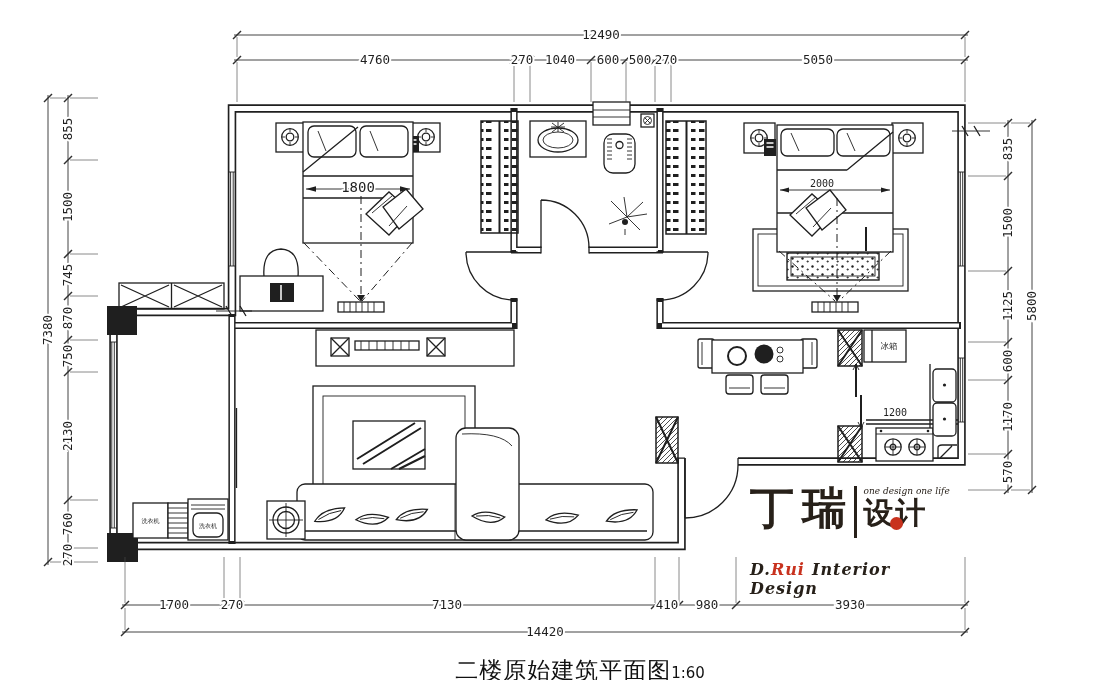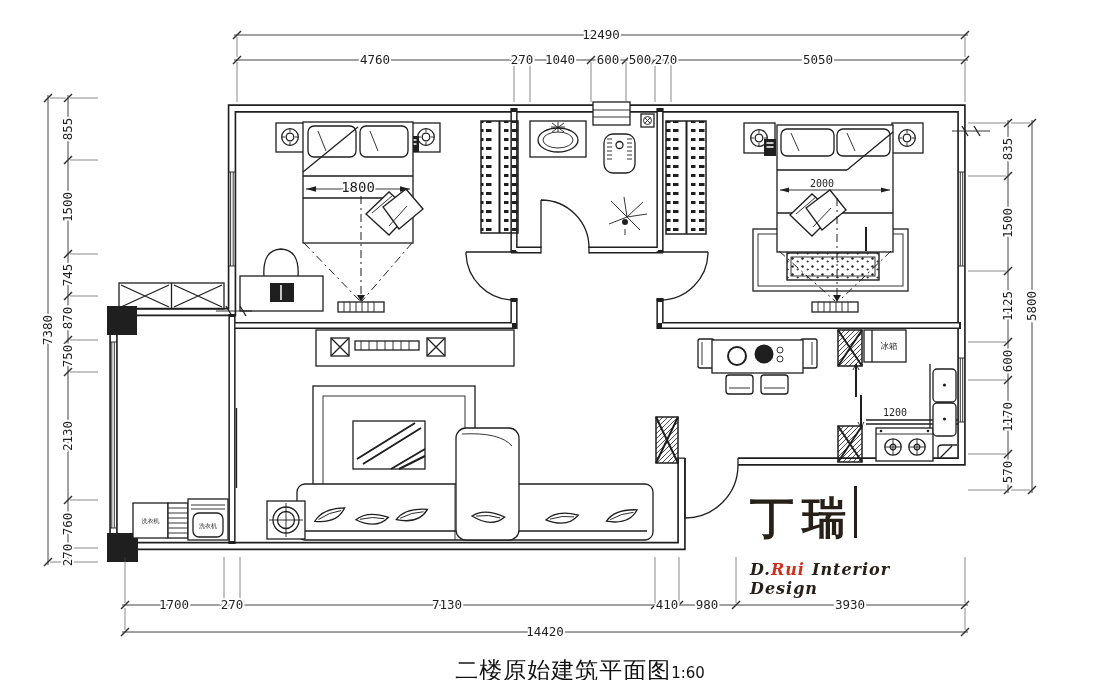--- a/index.html
+++ b/index.html
@@ -29,21 +29,21 @@
       paint-order:stroke;stroke:#fff;stroke-width:4px;}
   .lbl{font:14px "DejaVu Sans Mono",monospace;text-anchor:middle;
       paint-order:stroke;stroke:#fff;stroke-width:3px;}
   .lbl-s{font:10px "DejaVu Sans Mono",monospace;text-anchor:middle;
       paint-order:stroke;stroke:#fff;stroke-width:3px;}
   .cjk{font:8.5px "DejaVu Sans",sans-serif;text-anchor:middle;}
   .cjk-s{font:6px "DejaVu Sans",sans-serif;text-anchor:middle;}
 
   
   .logo{position:absolute;left:750px;top:486px;width:210px;height:86px;}
-  .logo-row{display:flex;align-items:flex-end;}
+  .logo-row{display:flex;align-items:flex-start;}
   .logo-cn{font-family:"DejaVu Serif",serif;font-weight:bold;font-size:44px;line-height:1;
            color:#272019;letter-spacing:8px;}
   .logo-bar{display:inline-block;width:2.5px;height:52px;background:#272019;margin:0 7px 2px 0;}
   .logo-right{display:flex;flex-direction:column;position:relative;}
   .logo-tagline{font-family:"DejaVu Serif",serif;font-style:italic;font-size:9px;color:#272019;
                 white-space:nowrap;margin-bottom:2px;}
   .logo-seal{font-family:"DejaVu Serif",serif;font-weight:bold;font-size:30px;line-height:1;
              color:#272019;letter-spacing:2px;}
   .logo-dot{position:absolute;left:26px;bottom:-2px;width:13px;height:13px;border-radius:50%;
             background:#c8321e;}
@@ -486,20 +486,25 @@
     <text class="dt" transform="translate(1012,417) rotate(-90)">1170</text>
     <text class="dt" transform="translate(1012,472) rotate(-90)">570</text>
     <text class="dt" transform="translate(1036,306) rotate(-90)">5800</text>
   </g>
 </svg>
 
   <div class="logo">
     <div class="logo-row">
       <span class="logo-cn">丁瑞</span>
       <span class="logo-bar"></span>
+      <span class="logo-right">
+        <span class="logo-tagline">one design  one life</span>
+        <span class="logo-seal">设计</span>
+        <span class="logo-dot"></span>
+      </span>
     </div>
     <div class="logo-en">
       <span>D.</span><span class="red">Rui</span><span class="rest">Interior Design</span>
     </div>
   </div>
 
   <div class="title">
     <span class="title-text">二楼原始建筑平面图</span><span class="title-scale">1:60</span>
   </div>
 </div>

